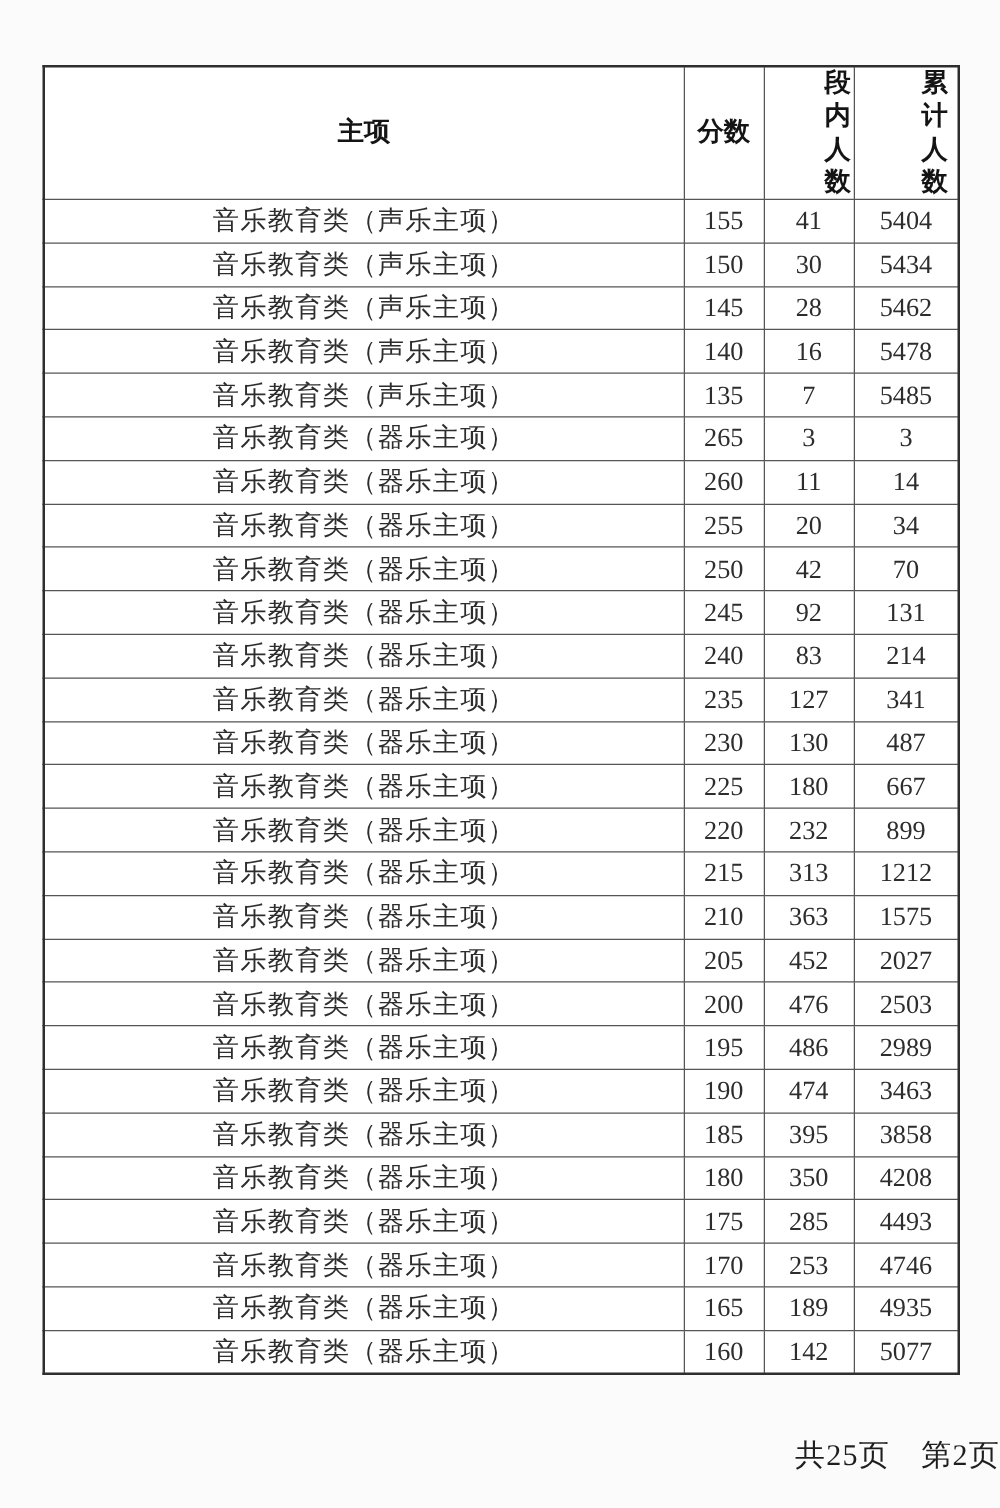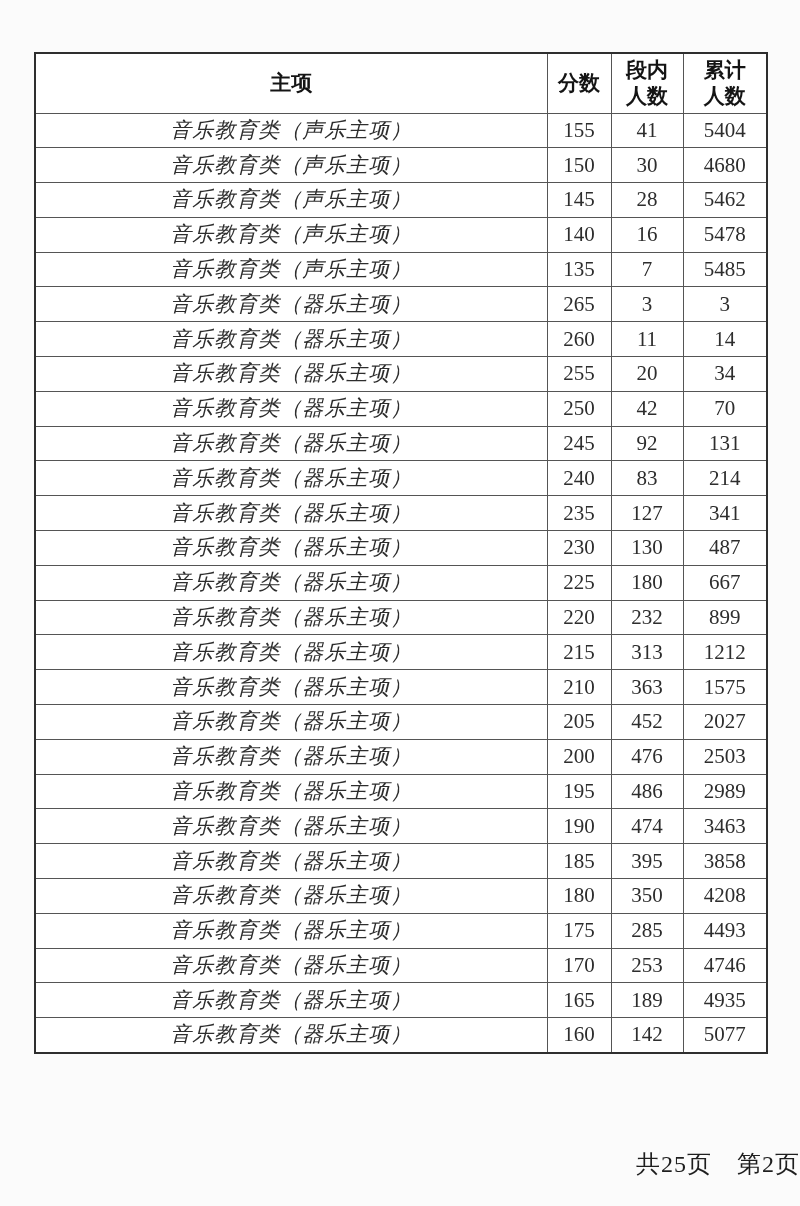--- a/index.html
+++ b/index.html
@@ -36,28 +36,28 @@
   th {
     height: 60px;
     font-family: "Liberation Sans", "DejaVu Sans", sans-serif;
     font-weight: bold;
     font-size: 21px;
     color: #141414;
     line-height: 1.25;
   }
   th .hlabel { display: inline-block; }
   th:nth-child(3) .hlabel,
-  th:nth-child(4) .hlabel { max-width: 46px; word-break: break-all; }
+  th:nth-child(4) .hlabel { max-width: 46px; word-break: break-all; margin-left: 46px; }
   td {
     height: 34.8px;
     font-size: 21px;
     color: #2d2d2d;
     line-height: 1;
   }
-  td.cell-category { letter-spacing: 1px; font-style: italic; }
+  td.cell-category { letter-spacing: 1px; }
   .page-footer {
     position: absolute;
     top: 1148px;
     left: 0;
     width: 800px;
     text-align: right;
     font-size: 24px;
     color: #1e1e1e;
     letter-spacing: 1px;
   }
@@ -85,21 +85,21 @@
         <tr>
           <td class="cell-category">音乐教育类（声乐主项）</td>
           <td class="cell-score">155</td>
           <td class="cell-count">41</td>
           <td class="cell-cumulative">5404</td>
         </tr>
         <tr>
           <td class="cell-category">音乐教育类（声乐主项）</td>
           <td class="cell-score">150</td>
           <td class="cell-count">30</td>
-          <td class="cell-cumulative">4680</td>
+          <td class="cell-cumulative">5434</td>
         </tr>
         <tr>
           <td class="cell-category">音乐教育类（声乐主项）</td>
           <td class="cell-score">145</td>
           <td class="cell-count">28</td>
           <td class="cell-cumulative">5462</td>
         </tr>
         <tr>
           <td class="cell-category">音乐教育类（声乐主项）</td>
           <td class="cell-score">140</td>

